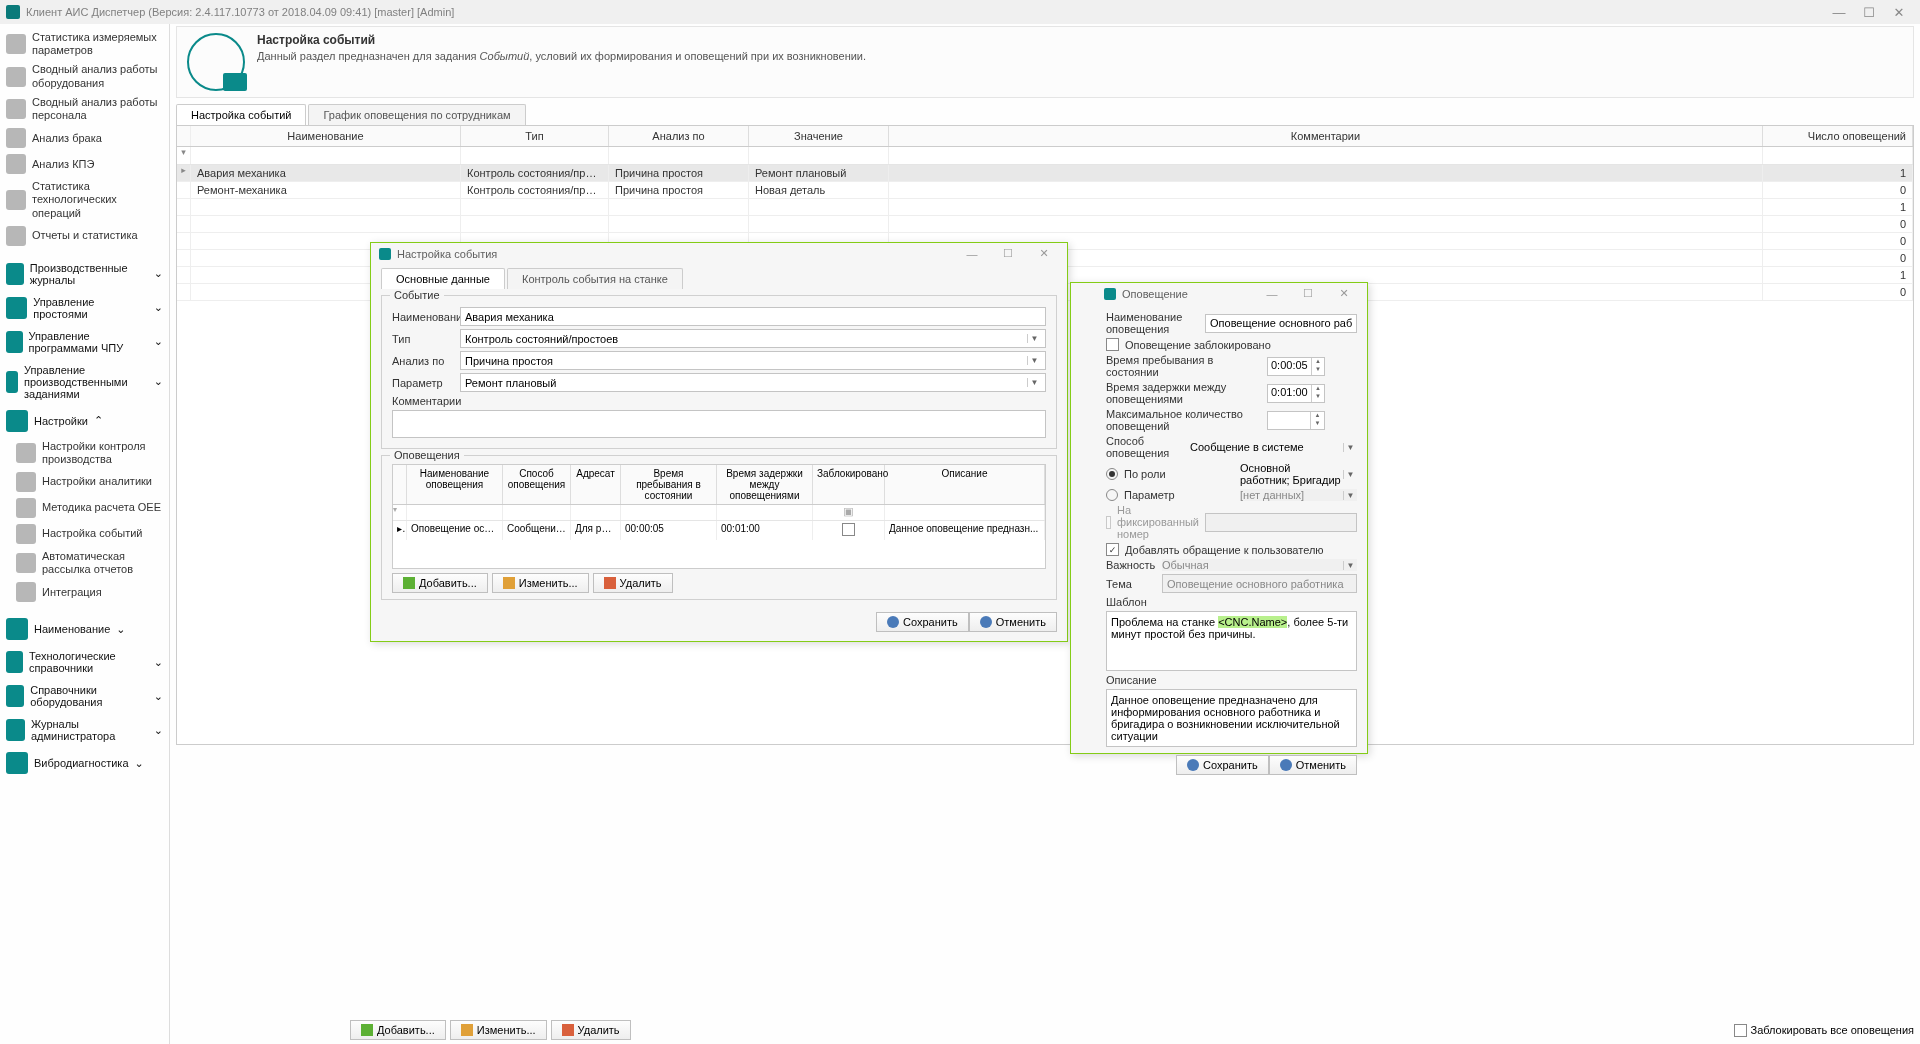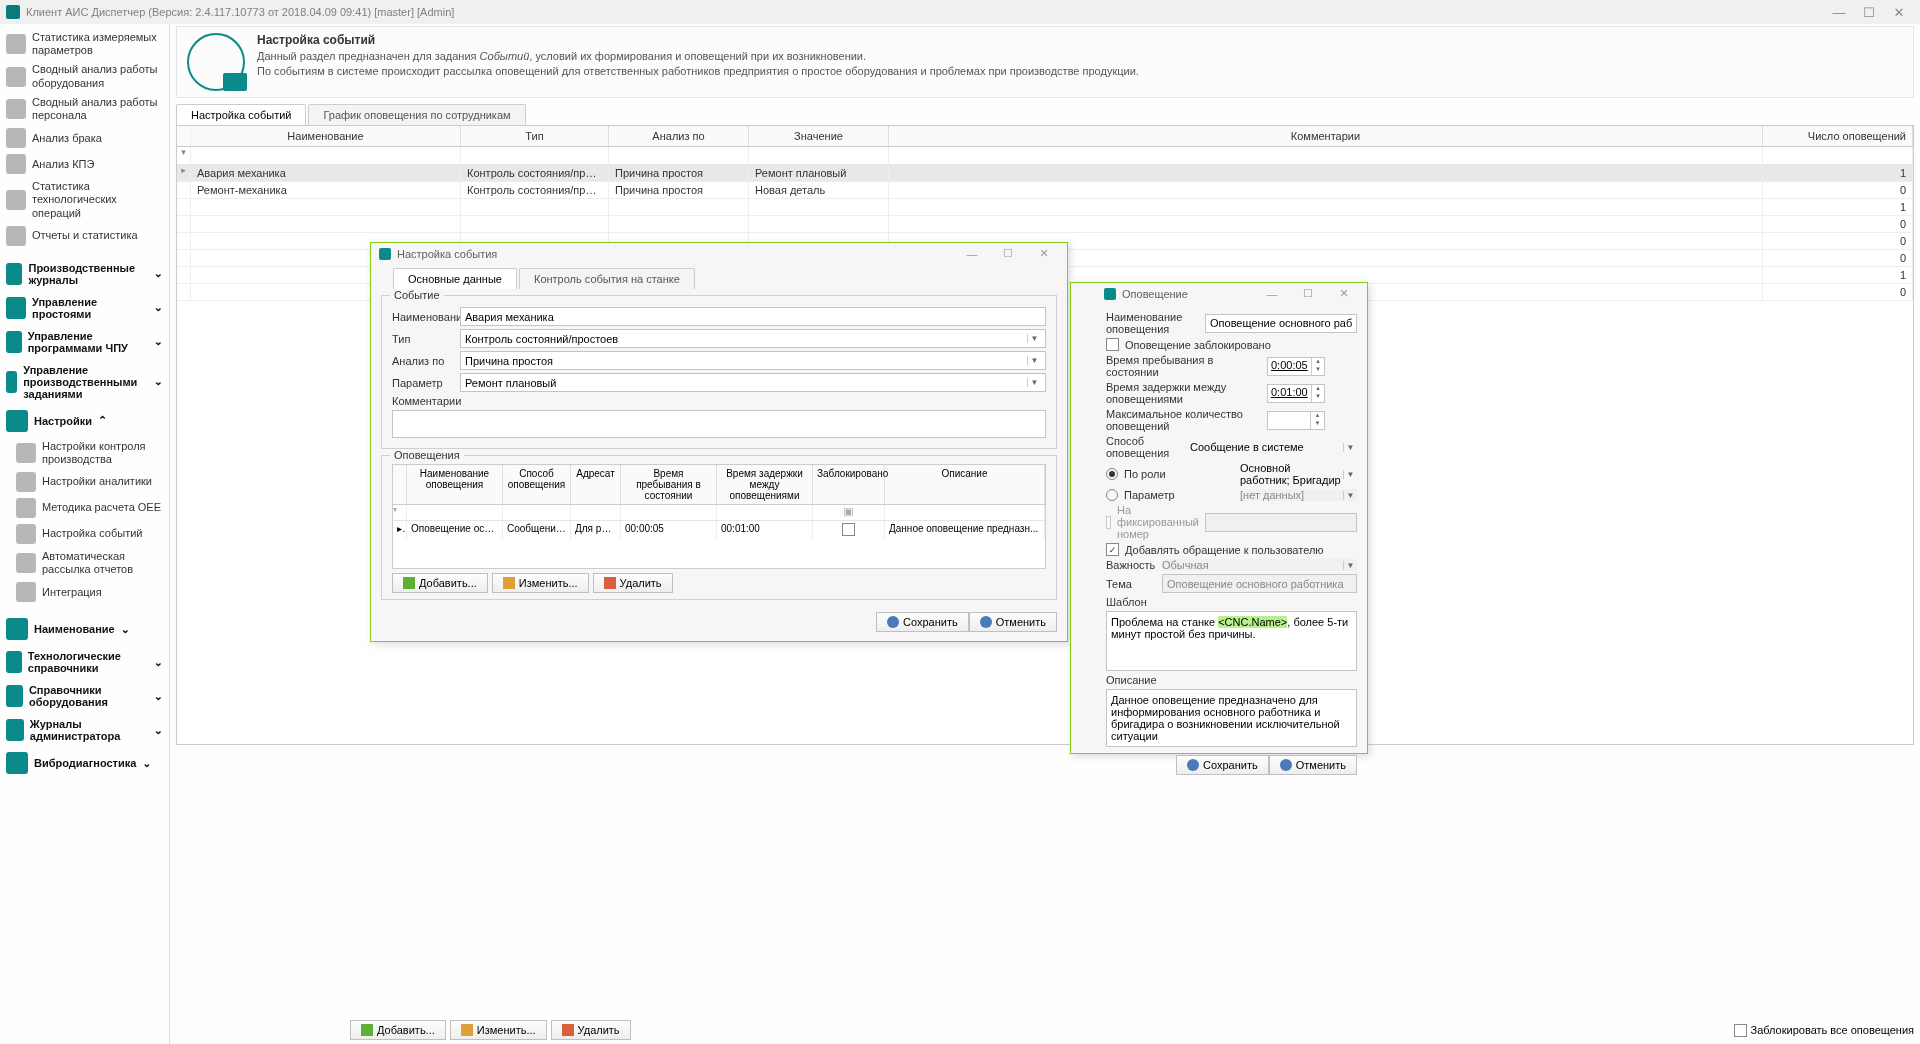--- a/index.html
+++ b/index.html
@@ -14,21 +14,21 @@
 .dot.red { background: #e96a5c; } .dot.yel { background: #f4c441; } .dot.grn { background: #6fbb47; }
 .user-icon { position: absolute; top: 25px; right: 70px; width: 18px; height: 18px; border-radius: 50%; background: #d4c07a; border: 1px solid #999; }
 
 .main { display: flex; height: calc(100% - 24px); }
 
 .sidebar { width: 170px; background: #fefefe; border-right: 1px solid #ddd; overflow: auto; padding-top: 4px; }
 .sb-item { display: flex; align-items: center; padding: 3px 6px; color: #333; gap: 6px; cursor: default; line-height: 1.2; }
 .sb-item .ic { width: 20px; height: 20px; flex-shrink: 0; background: #0a8a8a; border-radius: 3px; opacity: 0.85; }
 .sb-item .ic.gray { background: #aaa; }
 .sb-item .txt { flex: 1; }
-.sb-group { display: flex; align-items: center; padding: 5px 6px; gap: 6px; color: #111; font-weight: 700; }
+.sb-group { display: flex; align-items: center; padding: 5px 6px; gap: 6px; color: #111; font-weight: 400; }
 .sb-group .ic { width: 22px; height: 22px; background: #0a8a8a; border-radius: 3px; }
 .sb-sub { padding-left: 10px; }
 
 .content { flex: 1; position: relative; background: #fefefe; }
 
 .header-card { margin: 2px 6px 0 6px; border: 1px solid #e5e5e5; background: #fcfcfc; padding: 6px 10px; display: flex; gap: 12px; }
 .header-card .big-icon { width: 58px; height: 58px; border: 2px solid #0a8a8a; border-radius: 50%; flex-shrink: 0; position: relative; }
 .header-card .big-icon::after { content:""; position:absolute; bottom:-2px; right:-4px; width:24px; height:18px; background:#0a8a8a; border-radius:2px; }
 .header-card h3 { font-weight: 600; font-size: 12px; color: #333; margin-bottom: 2px; }
 .header-card p { color: #555; line-height: 1.35; }
@@ -49,21 +49,21 @@
 .col.c1 { width: 270px; } .col.c2 { width: 148px; } .col.c3 { width: 140px; } .col.c4 { width: 140px; } .col.c5 { flex: 1; } .col.c6 { width: 150px; text-align: right; }
 .row-handle { width: 14px; border-right: 1px solid #eee; color: #888; text-align: center; font-size: 9px; }
 
 .float-dlg { position: absolute; background: #f6f6f6; border: 1px solid #84cc16; box-shadow: 2px 2px 8px rgba(0,0,0,0.15); }
 .dlg-title { display: flex; align-items: center; padding: 4px 8px; color: #606060; gap: 6px; }
 .dlg-title .icon { width: 12px; height: 12px; background: #0a8a8a; border-radius: 2px; }
 .dlg-title .spacer { flex: 1; }
 .dlg-title .btn { width: 30px; text-align: center; color: #999; cursor: default; }
 
 .dlg1 { top: 218px; left: 200px; width: 698px; height: 400px; }
-.dlg1-tabs { display: flex; margin: 4px 10px 0 22px; }
+.dlg1-tabs { display: flex; margin: 4px 10px 0 10px; }
 .fieldset { border: 1px solid #d0d0d0; margin: 6px 10px; padding: 8px 10px; position: relative; }
 .fieldset .legend { position: absolute; top: -7px; left: 8px; background: #f6f6f6; padding: 0 4px; color: #333; }
 .form-row { display: flex; align-items: center; margin: 3px 0; gap: 4px; }
 .form-row label { width: 64px; color: #333; }
 .form-row input, .form-row .combo { flex: 1; border: 1px solid #c4c4c4; background: #fff; height: 19px; padding: 1px 4px; font-size: 11px; }
 .combo { display: flex; align-items: center; }
 .combo .val { flex: 1; }
 .combo .dd { width: 14px; text-align: center; color: #666; border-left: 1px solid #ccc; font-size: 8px; }
 .textarea { width: 100%; height: 28px; border: 1px solid #c4c4c4; background: #fff; resize: none; }
 
@@ -85,21 +85,21 @@
 .dlg-footer { display: flex; justify-content: flex-end; padding: 6px 10px; }
 
 .dlg2 { top: 258px; left: 900px; width: 298px; height: 472px; padding-left: 25px; }
 .frow { display: flex; align-items: center; margin: 3px 10px; gap: 6px; }
 .frow label { color: #333; }
 .frow .wlab { width: 155px; }
 .frow .wlab2 { width: 78px; }
 .frow input[type=text] { flex: 1; border: 1px solid #c4c4c4; background: #fff; height: 19px; padding: 1px 4px; }
 .frow input[disabled] { background: #f0f0f0; color: #888; }
 .spinner { display: flex; border: 1px solid #c4c4c4; background: #fff; height: 19px; width: 58px; }
-.spinner .sv { flex: 1; padding: 1px 3px; text-align: right; text-decoration: underline; }
+.spinner .sv { flex: 1; padding: 1px 3px; text-align: right; }
 .spinner .sb { width: 14px; border-left: 1px solid #ccc; display: flex; flex-direction: column; }
 .spinner .sb div { flex: 1; font-size: 6px; text-align: center; color: #666; line-height: 1; }
 .chk { width: 13px; height: 13px; border: 1px solid #888; background: #fff; display: inline-flex; align-items: center; justify-content: center; font-size: 9px; color: #333; }
 .radio { width: 12px; height: 12px; border: 1px solid #888; border-radius: 50%; display: inline-flex; align-items: center; justify-content: center; }
 .radio.on::after { content: ""; width: 6px; height: 6px; background: #333; border-radius: 50%; }
 .tarea { margin: 2px 10px; border: 1px solid #c4c4c4; background: #fff; padding: 4px; min-height: 60px; font-size: 11px; }
 .tarea .tag { background: #b8f08c; }
 
 .bottombar { position: absolute; bottom: 4px; left: 180px; right: 6px; display: flex; align-items: center; gap: 4px; }
 .bottombar .spacer { flex: 1; }
@@ -234,21 +234,20 @@
         <span class="chev">⌄</span>
       </div>
   </div>
 
   <div class="content">
     <div class="header-card">
       <div class="big-icon"></div>
       <div>
         <h3>Настройка событий</h3>
         <p><span>Данный раздел предназначен для задания </span><em>Событий</em><span>, условий их формирования и оповещений при их возникновении.</span></p>
-        <p>По событиям в системе происходит рассылка оповещений для ответственных работников предприятия о простое оборудования и проблемах при производстве продукции.</p>
       </div>
     </div>
 
     <div class="tabstrip">
       <div class="tab">Настройка событий</div>
       <div class="tab inactive">График оповещения по сотрудникам</div>
     </div>
 
     <div class="grid-wrap" style="height:620px;">
       <div class="grid-head">

